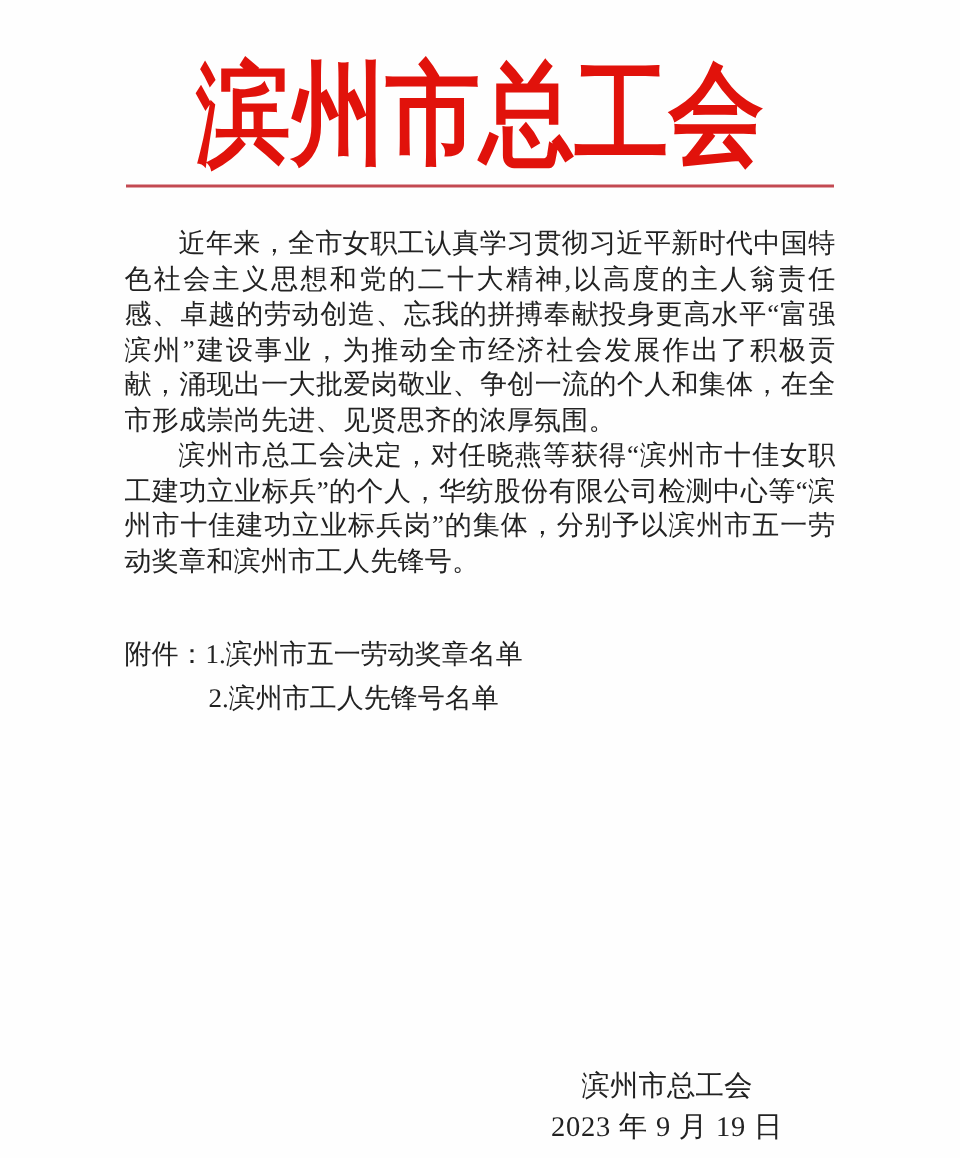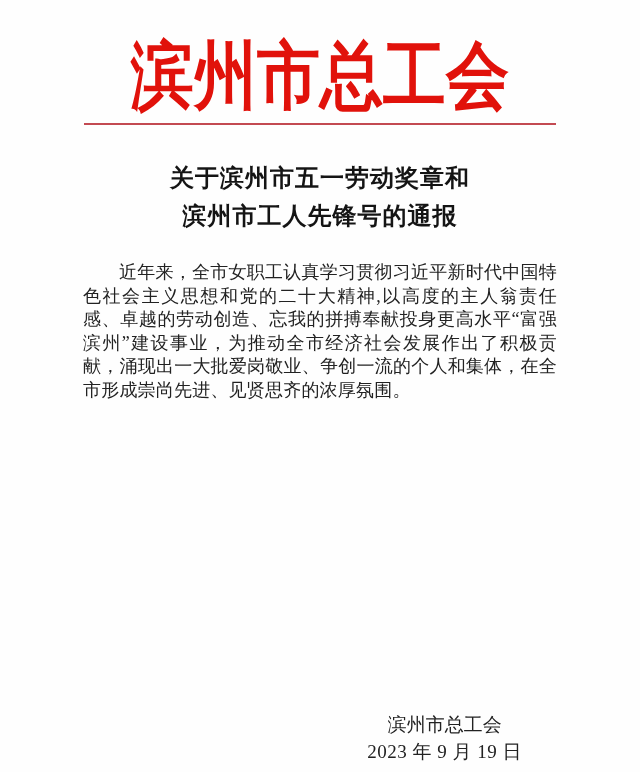--- a/index.html
+++ b/index.html
@@ -87,28 +87,35 @@
 <body>
 
 <div class="page">
 
   <div class="letterhead">
     <span class="org-name">滨州市总工会</span>
   </div>
 
   <div class="divider"></div>
 
-  <div class="doc-title">
-    <div>关于滨州市五一劳动奖章和</div>
-    <div>滨州市工人先锋号的通报</div>
-  </div>
 
   <div class="body-text">
     <p>近年来，全市女职工认真学习贯彻习近平新时代中国特色社会主义思想和党的二十大精神,以高度的主人翁责任感、卓越的劳动创造、忘我的拼搏奉献投身更高水平“富强滨州”建设事业，为推动全市经济社会发展作出了积极贡献，涌现出一大批爱岗敬业、争创一流的个人和集体，在全市形成崇尚先进、见贤思齐的浓厚氛围。</p>
+    <p>滨州市总工会决定，对任晓燕等获得“滨州市十佳女职工建功立业标兵”的个人，华纺股份有限公司检测中心等“滨州市十佳建功立业标兵岗”的集体，分别予以滨州市五一劳动奖章和滨州市工人先锋号。</p>
   </div>
 
+  <div class="attachments">
+    <div class="attach-row">
+      <span>附件：</span>
+      <span>1.滨州市五一劳动奖章名单</span>
+    </div>
+    <div class="attach-row">
+      <span class="spacer"></span>
+      <span>2.滨州市工人先锋号名单</span>
+    </div>
+  </div>
 
   <div class="signature">
     <div class="sig-org">滨州市总工会</div>
     <div class="sig-date">2023 年 9 月 19 日</div>
   </div>
 
 </div>
 
 </body></html>

